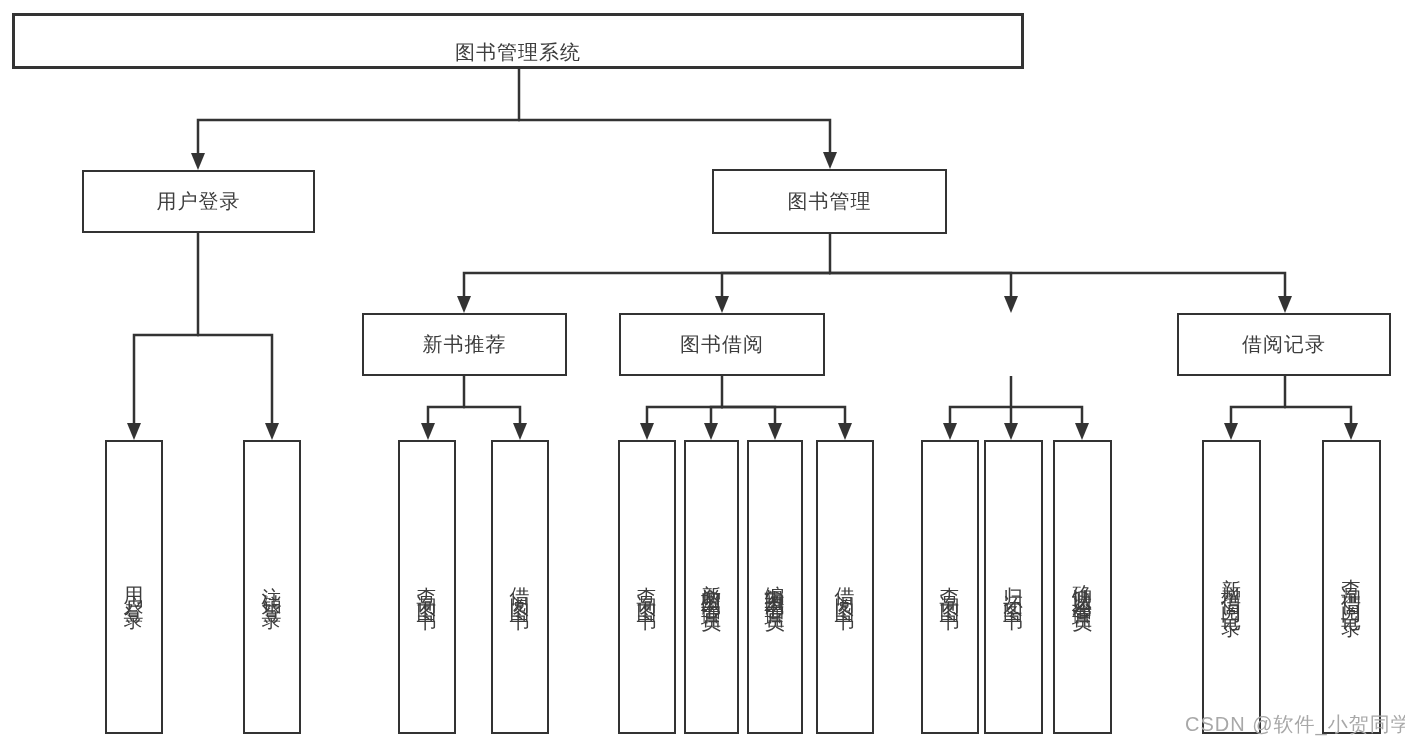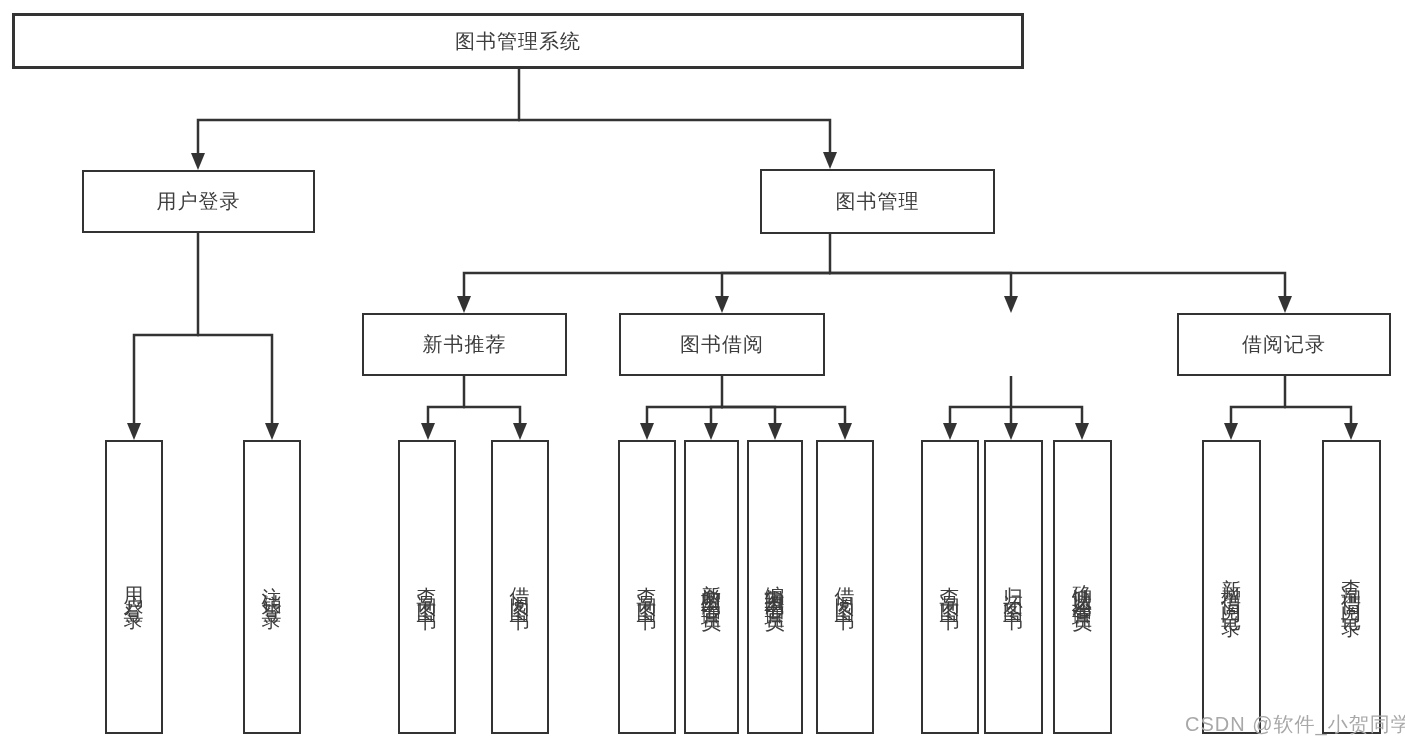--- a/index.html
+++ b/index.html
@@ -8,21 +8,21 @@
     width:1405px;height:747px;position:relative;overflow:hidden;
     color:#3a3a3a;
   }
   .stage{position:absolute;left:0;top:0;width:1405px;height:747px;background:#ffffff;}
   .connectors{position:absolute;left:0;top:0;width:1405px;height:747px;pointer-events:none;}
   .node{
     position:absolute;box-sizing:border-box;background:#ffffff;
     border:2.5px solid #333333;display:flex;align-items:center;justify-content:center;
     font-size:20px;color:#3d3d3d;letter-spacing:1px;z-index:2;
   }
-  .node.root{border-width:3px;font-size:20px;}
+  .node.root{border-width:3px;font-size:20px;align-items:flex-end;}
   .leaf{
     position:absolute;box-sizing:border-box;background:#ffffff;
     border:2.5px solid #333333;display:flex;align-items:center;justify-content:center;
     z-index:2;
   }
   .leaf span{
     writing-mode:vertical-rl;text-orientation:mixed;
     font-size:20px;line-height:1.1;letter-spacing:8px;color:#3d3d3d;
     display:block;white-space:nowrap;
   }
@@ -80,21 +80,21 @@
     </g>
   </svg>
 
   <div class="node root" style="left:12px;top:13px;width:1012px;height:56px;">
     <span>图书管理系统</span>
   </div>
 
   <div class="node" style="left:82px;top:170px;width:233px;height:63px;">
     <span>用户登录</span>
   </div>
-  <div class="node" style="left:712px;top:169px;width:235px;height:65px;margin-left:48px;">
+  <div class="node" style="left:712px;top:169px;width:235px;height:65px;">
     <span>图书管理</span>
   </div>
 
   <div class="node" style="left:362px;top:313px;width:205px;height:63px;">
     <span>新书推荐</span>
   </div>
   <div class="node" style="left:619px;top:313px;width:206px;height:63px;">
     <span>图书借阅</span>
   </div>
   <div class="node" style="left:1177px;top:313px;width:214px;height:63px;">

